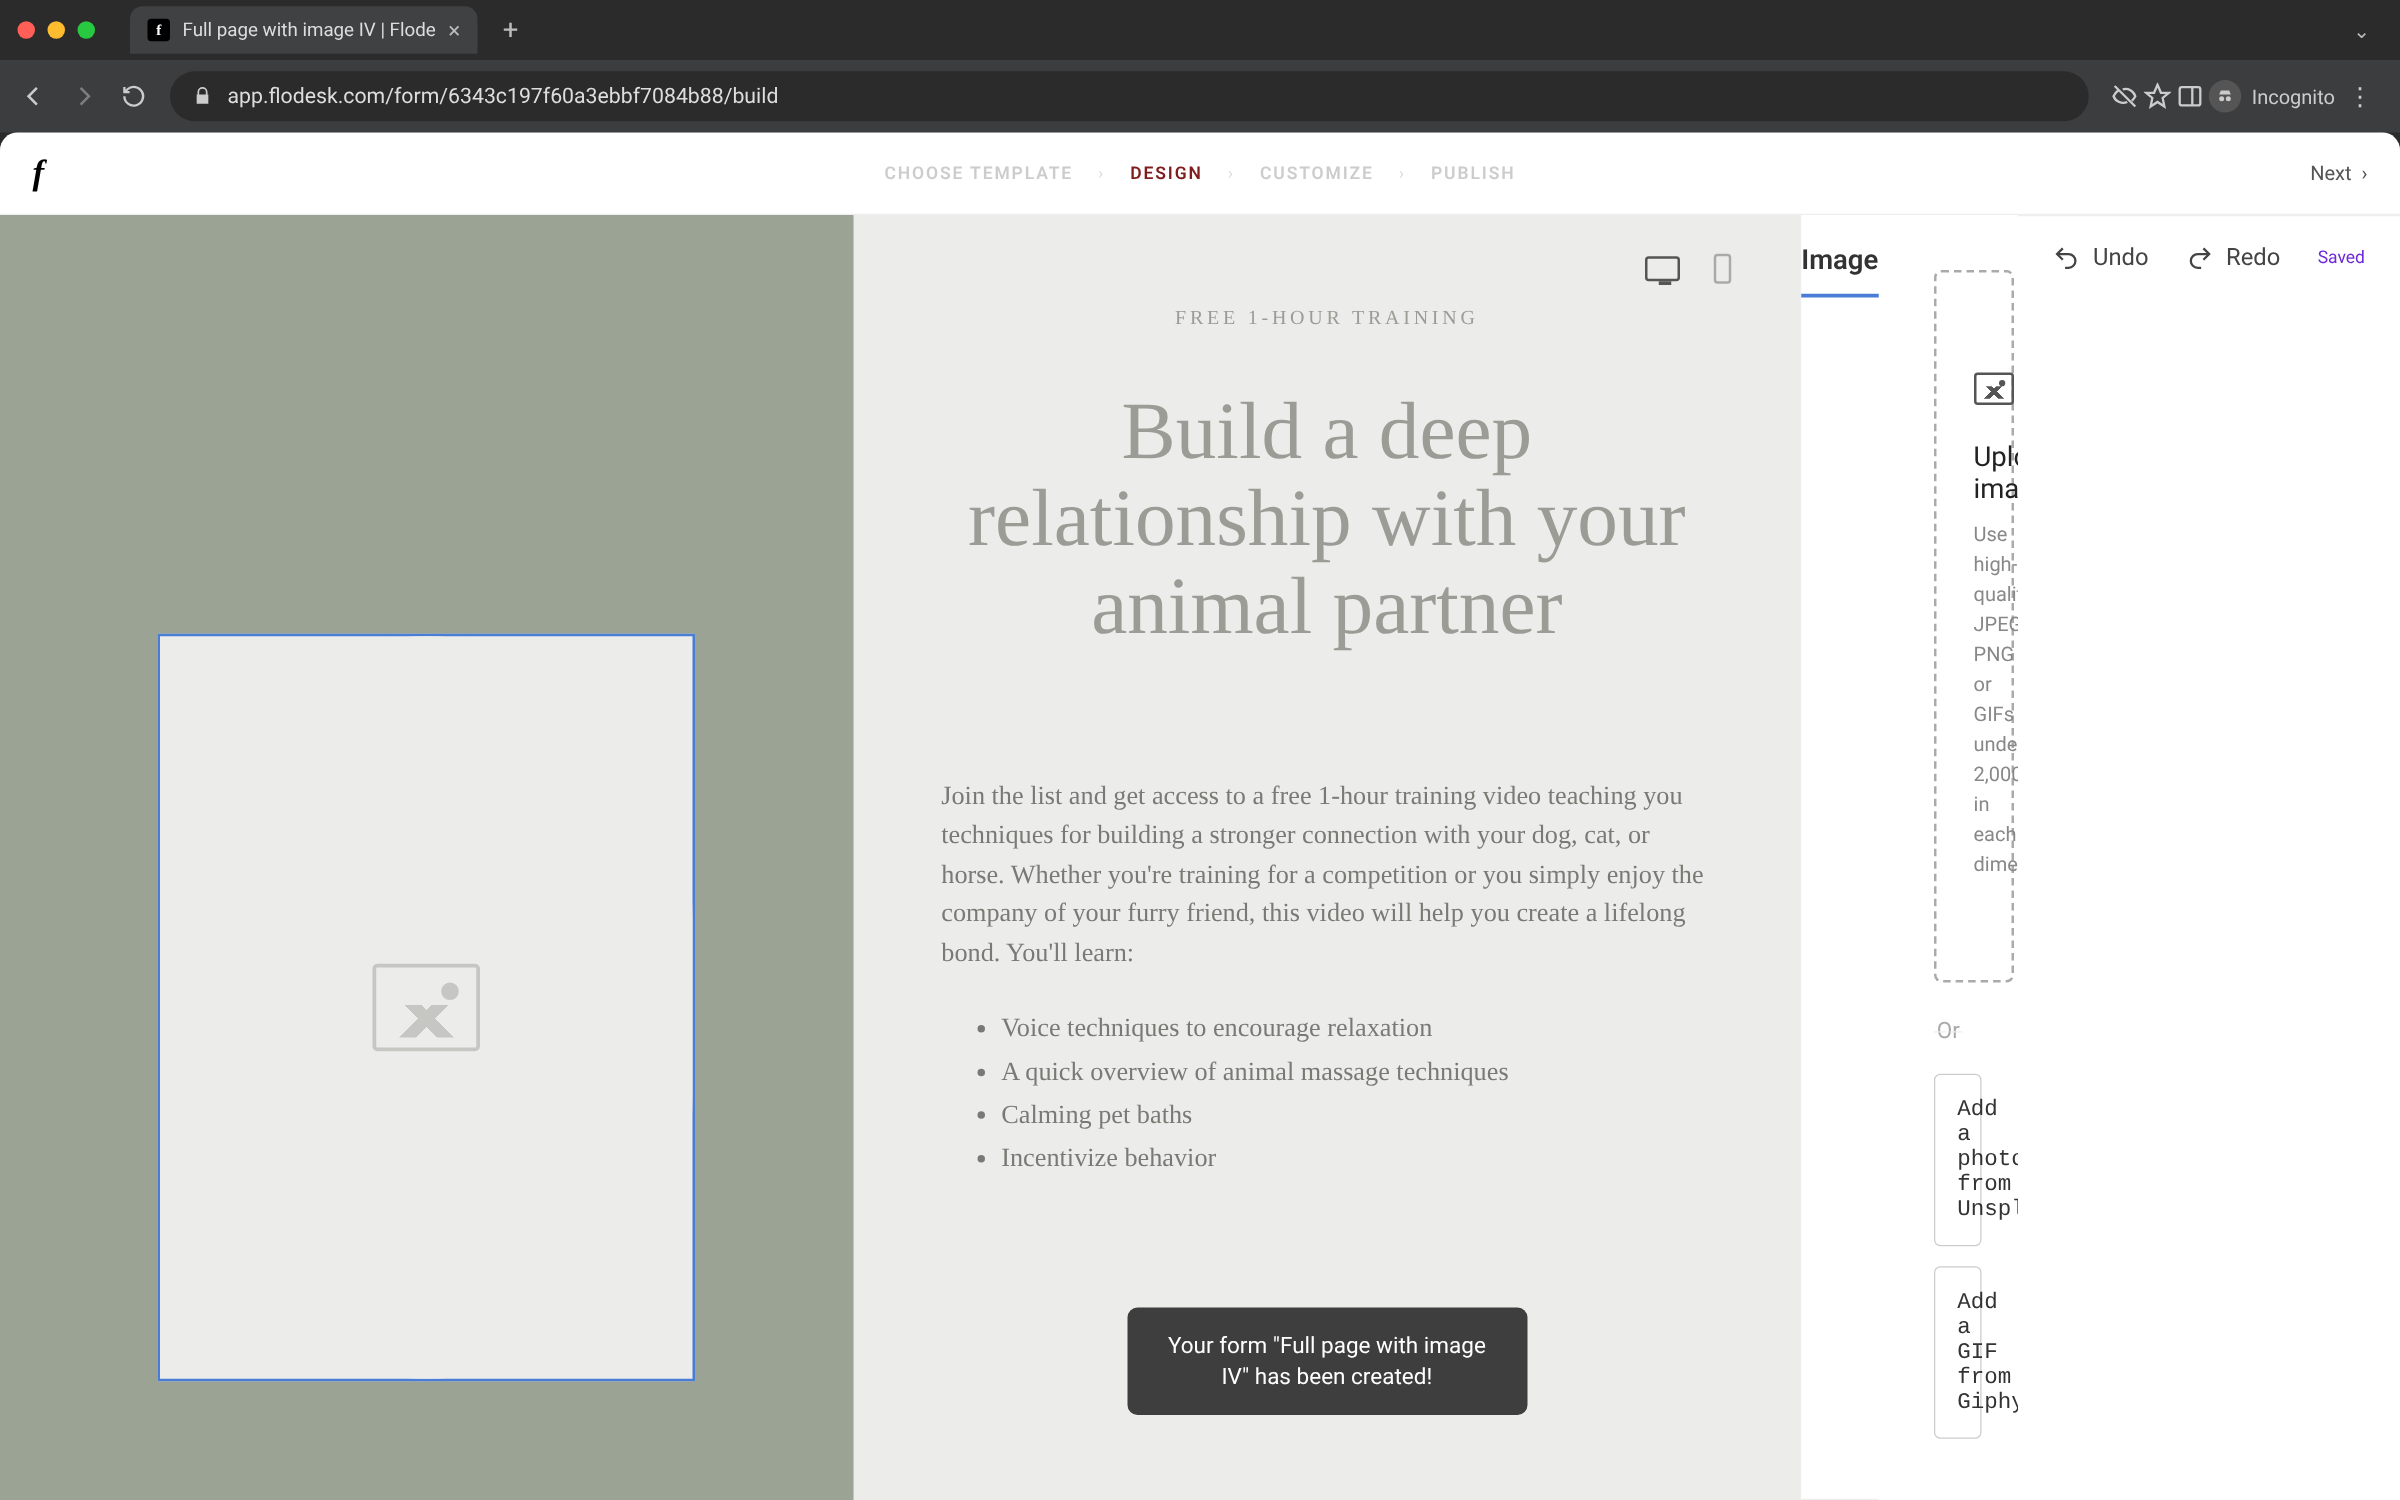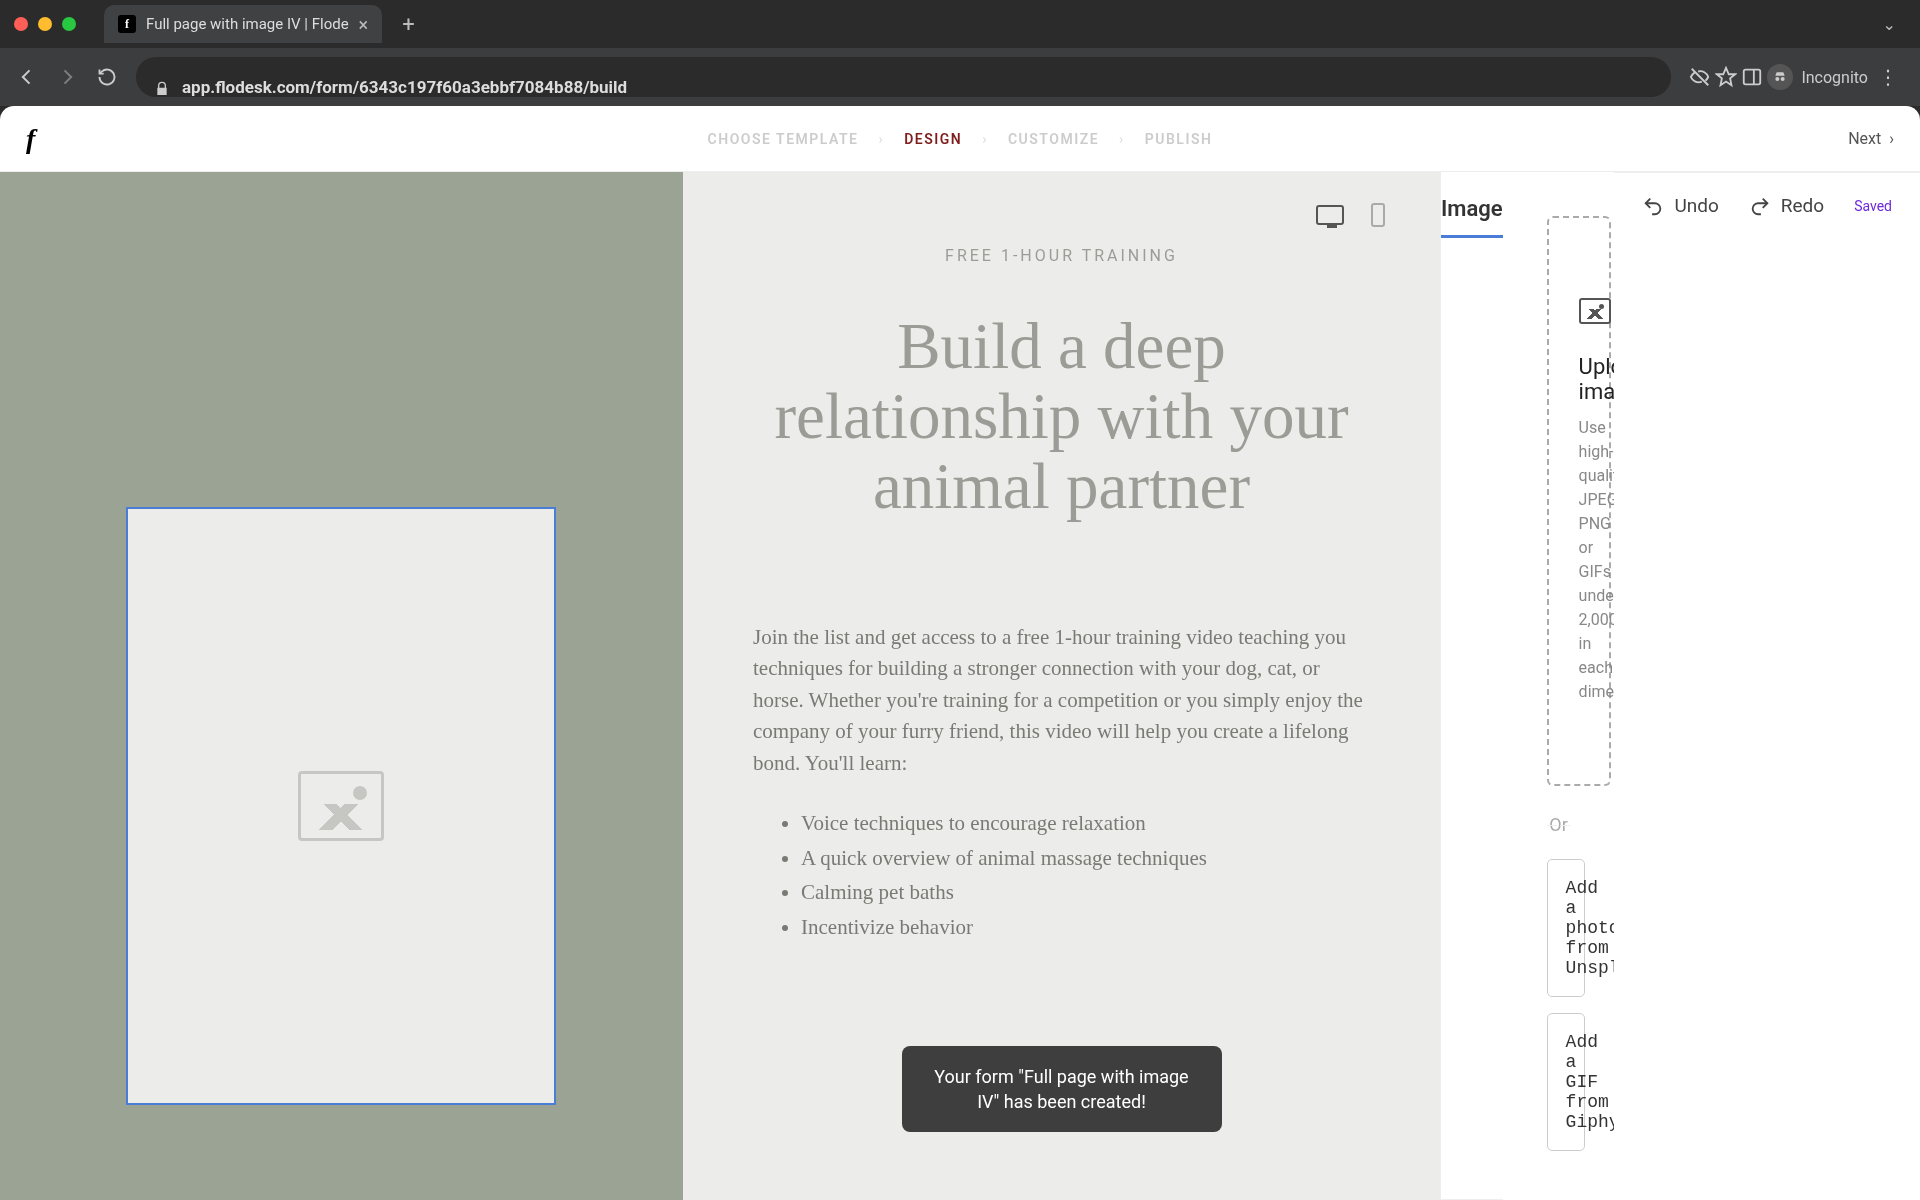--- a/index.html
+++ b/index.html
@@ -52,22 +52,22 @@
 .chev { margin-left:auto; color:#bbb; padding:0 10px; }
 
 .addr-bar {
   display: flex; align-items: center; gap: 18px;
   height: 58px; padding: 0 16px; background: #3c3d3e;
 }
 .nav-icon { color: #bbb; width: 22px; height: 22px; display:flex; align-items:center; justify-content:center; cursor:pointer;}
 .nav-icon.disabled { opacity: .45; }
 .addr-input {
   flex: 1; background: #2b2b2b; border-radius: 22px; height: 40px;
-  display: flex; align-items: flex-end; padding: 0 18px; gap: 12px;
-  color: #ddd; font-size: 17px; font-weight: bold;
+  display: flex; align-items: center; padding: 0 18px; gap: 12px;
+  color: #ddd; font-size: 17px;
 }
 .addr-icons-right { display:flex; gap: 4px; align-items:center; color:#ccc;}
 .incognito-badge { display:flex; align-items:center; gap:8px; font-size:16px;}
 .incog-ico { width:26px; height:26px; border-radius:50%; background:#555; display:flex; align-items:center; justify-content:center;}
 .kebab { font-size: 20px; padding:0 6px; }
 
 
 .app {
   position: absolute;
   top: 106px; left: 0; right: 0; bottom: 0;
@@ -140,20 +140,21 @@
   display:flex; gap: 16px;
 }
 .dev-ico { width:32px; height:26px; display:flex; align-items:center; justify-content:center; }
 .dev-desktop { border:2px solid #555; border-radius:3px; position:relative; width:28px; height:20px;}
 .dev-desktop::after{ content:""; position:absolute; bottom:-5px; left:9px; width:10px; height:3px; background:#555;}
 .dev-mobile { width:14px; height:24px; border:2px solid #aaa; border-radius:3px;}
 
 .eyebrow {
   text-align:center; letter-spacing:3px; font-size:16px; color:#9c9c97;
   margin-top: 24px;
+  font-family: Liberation Serif, serif;
 }
 .headline {
   font-family: Georgia, "Times New Roman", serif;
   font-size: 65px; line-height:1.08; text-align:center;
   color:#9c9c97; margin-top: 46px; font-weight:400;
 }
 .body-copy {
   font-family: Georgia, serif; font-size:21px; color:#7a7a75;
   line-height:1.5; margin-top: 100px;
 }

